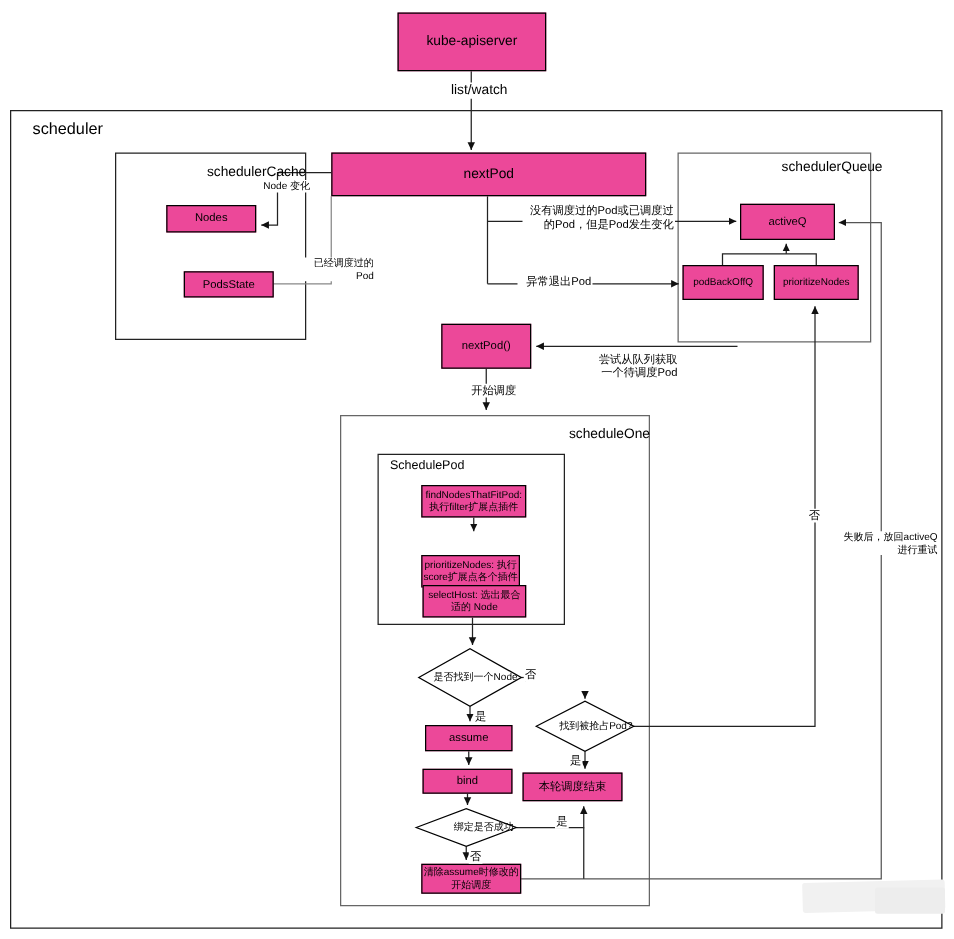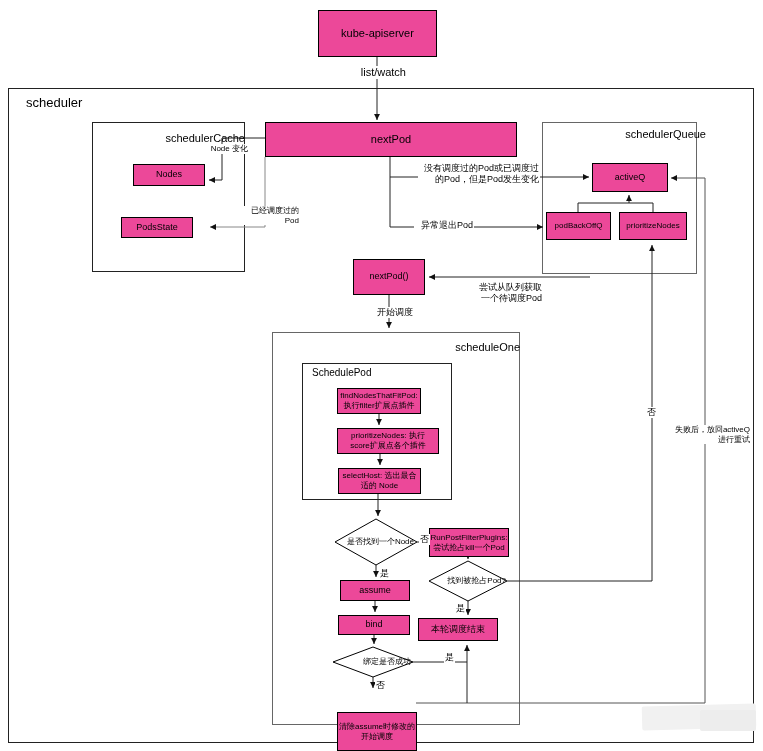--- a/index.html
+++ b/index.html
@@ -80,63 +80,59 @@
 
   <div class="box f11" style="left:318px;top:10px;width:119px;height:47px">
       <span>kube-apiserver</span>
     </div>
   <div class="box f11" style="left:265px;top:122px;width:252px;height:35px">
       <span>nextPod</span>
     </div>
   <div class="box f9" style="left:133px;top:164px;width:72px;height:22px">
       <span>Nodes</span>
     </div>
-  <div class="box f9" style="left:121px;top:217px;width:72px;height:21px">
+  <div class="box f9" style="left:147px;top:217px;width:72px;height:21px">
       <span>PodsState</span>
     </div>
   <div class="box f9" style="left:592px;top:163px;width:76px;height:29px">
       <span>activeQ</span>
     </div>
   <div class="box f8" style="left:546px;top:212px;width:65px;height:28px">
       <span>podBackOffQ</span>
     </div>
   <div class="box f8" style="left:619px;top:212px;width:68px;height:28px">
       <span>prioritizeNodes</span>
     </div>
   <div class="box f9" style="left:353px;top:259px;width:72px;height:36px">
       <span>nextPod()</span>
     </div>
 
   <div class="box f8 two" style="left:337px;top:388px;width:84px;height:26px">
     <span>findNodesThatFitPod:</span>
     <span>执行filter扩展点插件</span>
   </div>
-  <div class="box f8 two" style="left:337px;top:428px;width:102px;height:26px">
+  <div class="box f8 two" style="left:337px;top:444px;width:79px;height:26px">
     <span>prioritizeNodes: 执行</span>
     <span>score扩展点各个插件</span>
   </div>
   <div class="box f8 two" style="left:338px;top:468px;width:83px;height:26px">
     <span>selectHost: 选出最合</span>
     <span>适的 Node</span>
-  </div>
-  <div class="box f8 two" style="left:429px;top:528px;width:80px;height:29px">
-    <span>RunPostFilterPlugins:</span>
-    <span>尝试抢占kill一个Pod</span>
   </div>
 
   <div class="box f9" style="left:340px;top:580px;width:70px;height:21px">
       <span>assume</span>
     </div>
   <div class="box f9" style="left:338px;top:615px;width:72px;height:20px">
       <span>bind</span>
     </div>
   <div class="box f9" style="left:418px;top:618px;width:80px;height:23px">
       <span>本轮调度结束</span>
     </div>
-  <div class="box f8 two" style="left:337px;top:712px;width:80px;height:39px">
+  <div class="box f8 two" style="left:337px;top:691px;width:80px;height:24px">
     <span>清除assume时修改的</span>
     <span>开始调度</span>
   </div>
 
   <div class="lbl f8" style="left:338px;top:537px;width:76px">是否找到一个Node</div>
   <div class="lbl f8" style="left:430px;top:576px;width:76px">找到被抢占Pod?</div>
   <div class="lbl f8" style="left:335px;top:657px;width:76px">绑定是否成功</div>
 
   <div class="lbl f11 bg" style="left:349px;top:66px;width:56px">list/watch</div>
   <div class="lbl f8 bg" style="left:203px;top:144px;width:44px">Node 变化</div>

